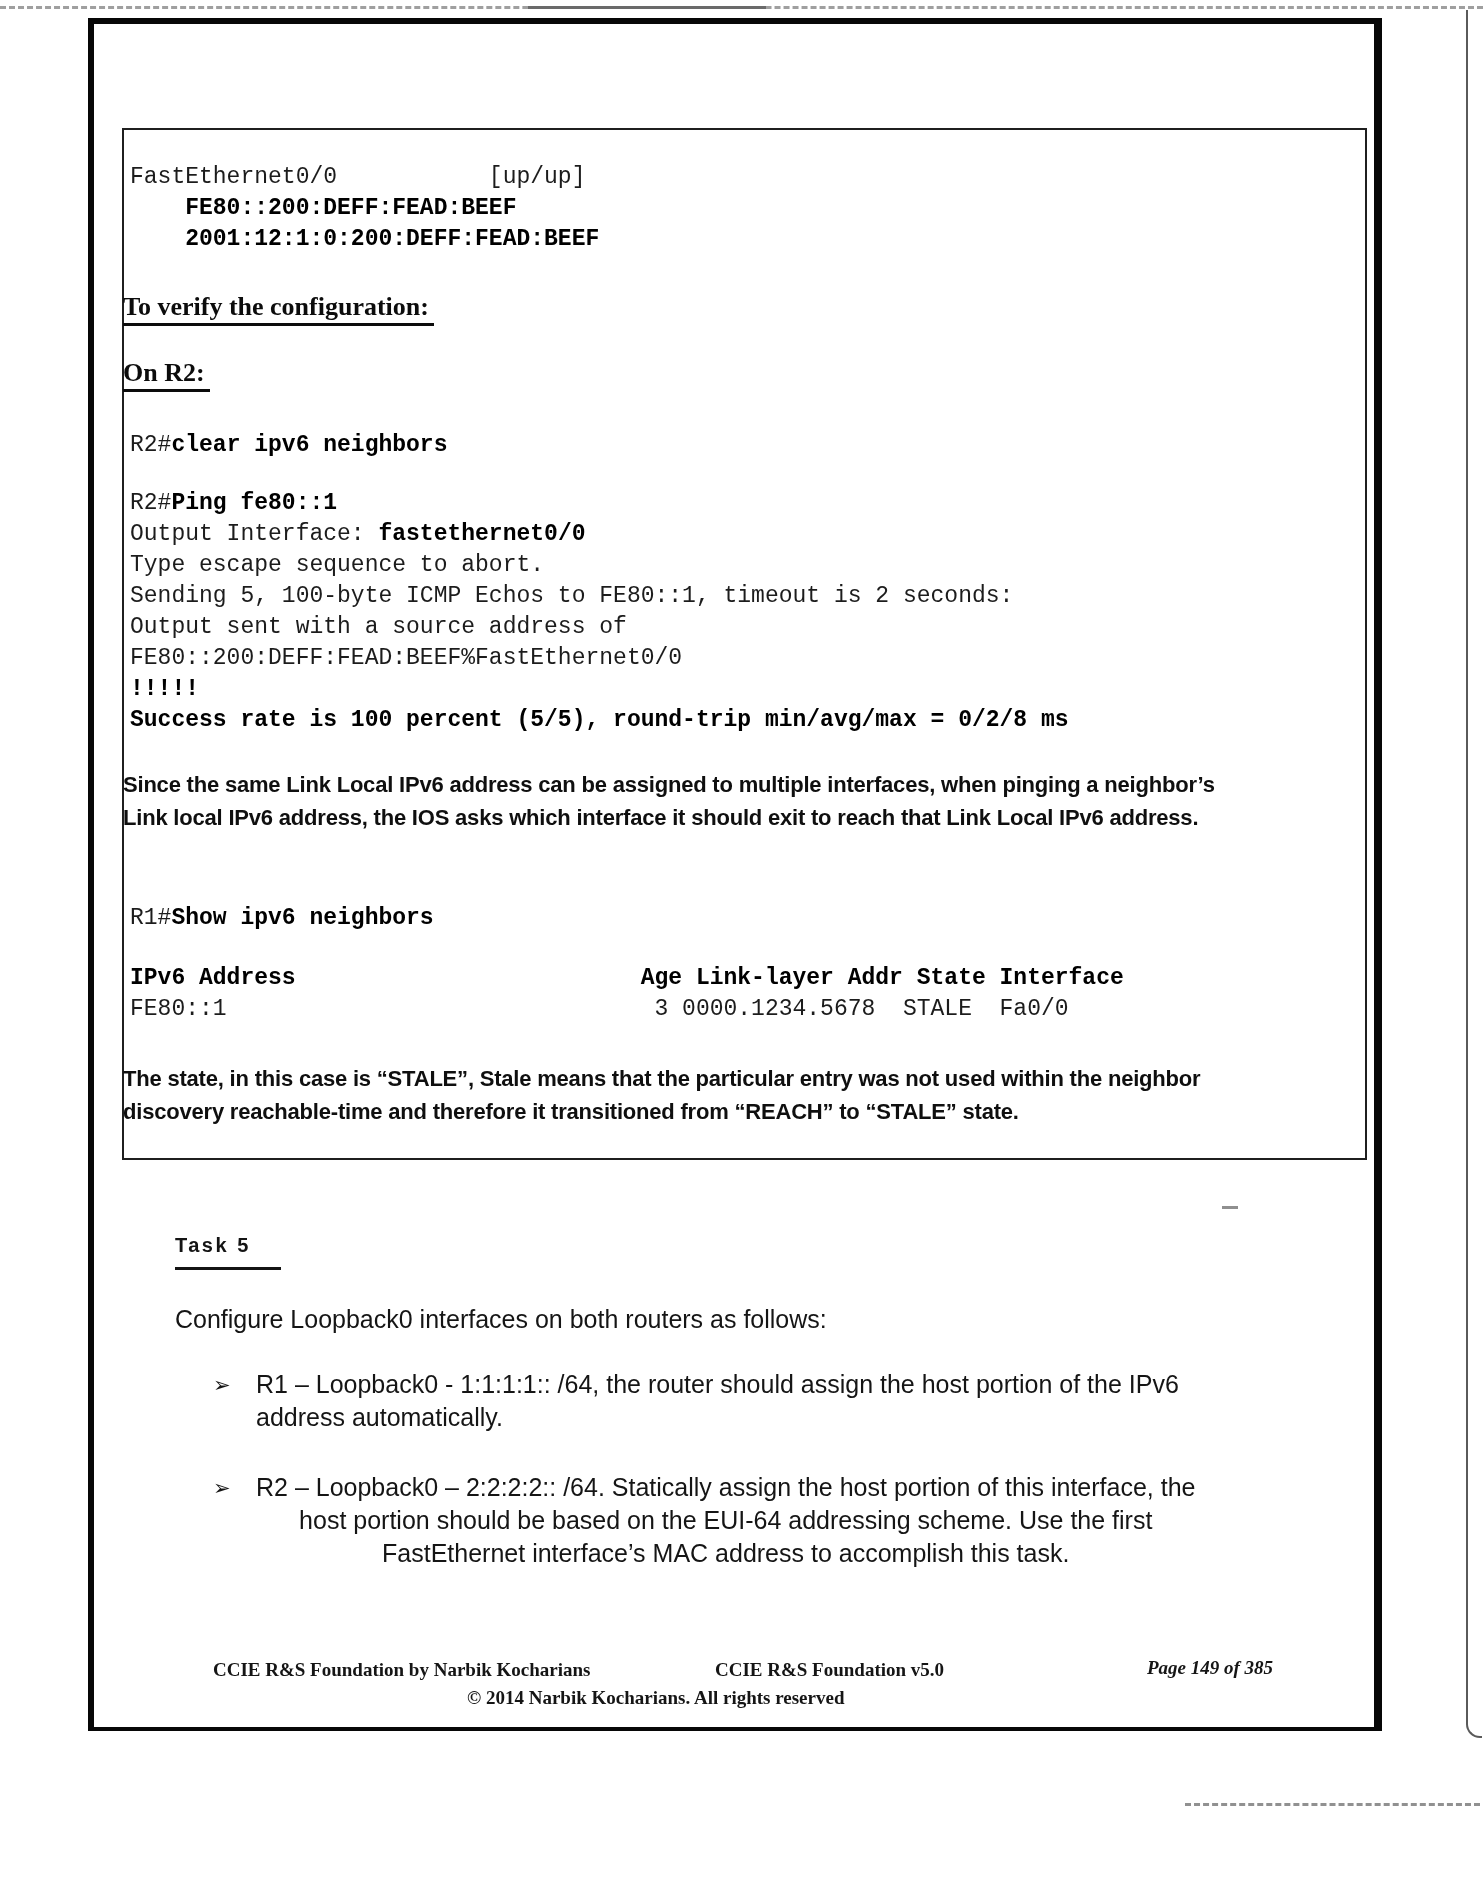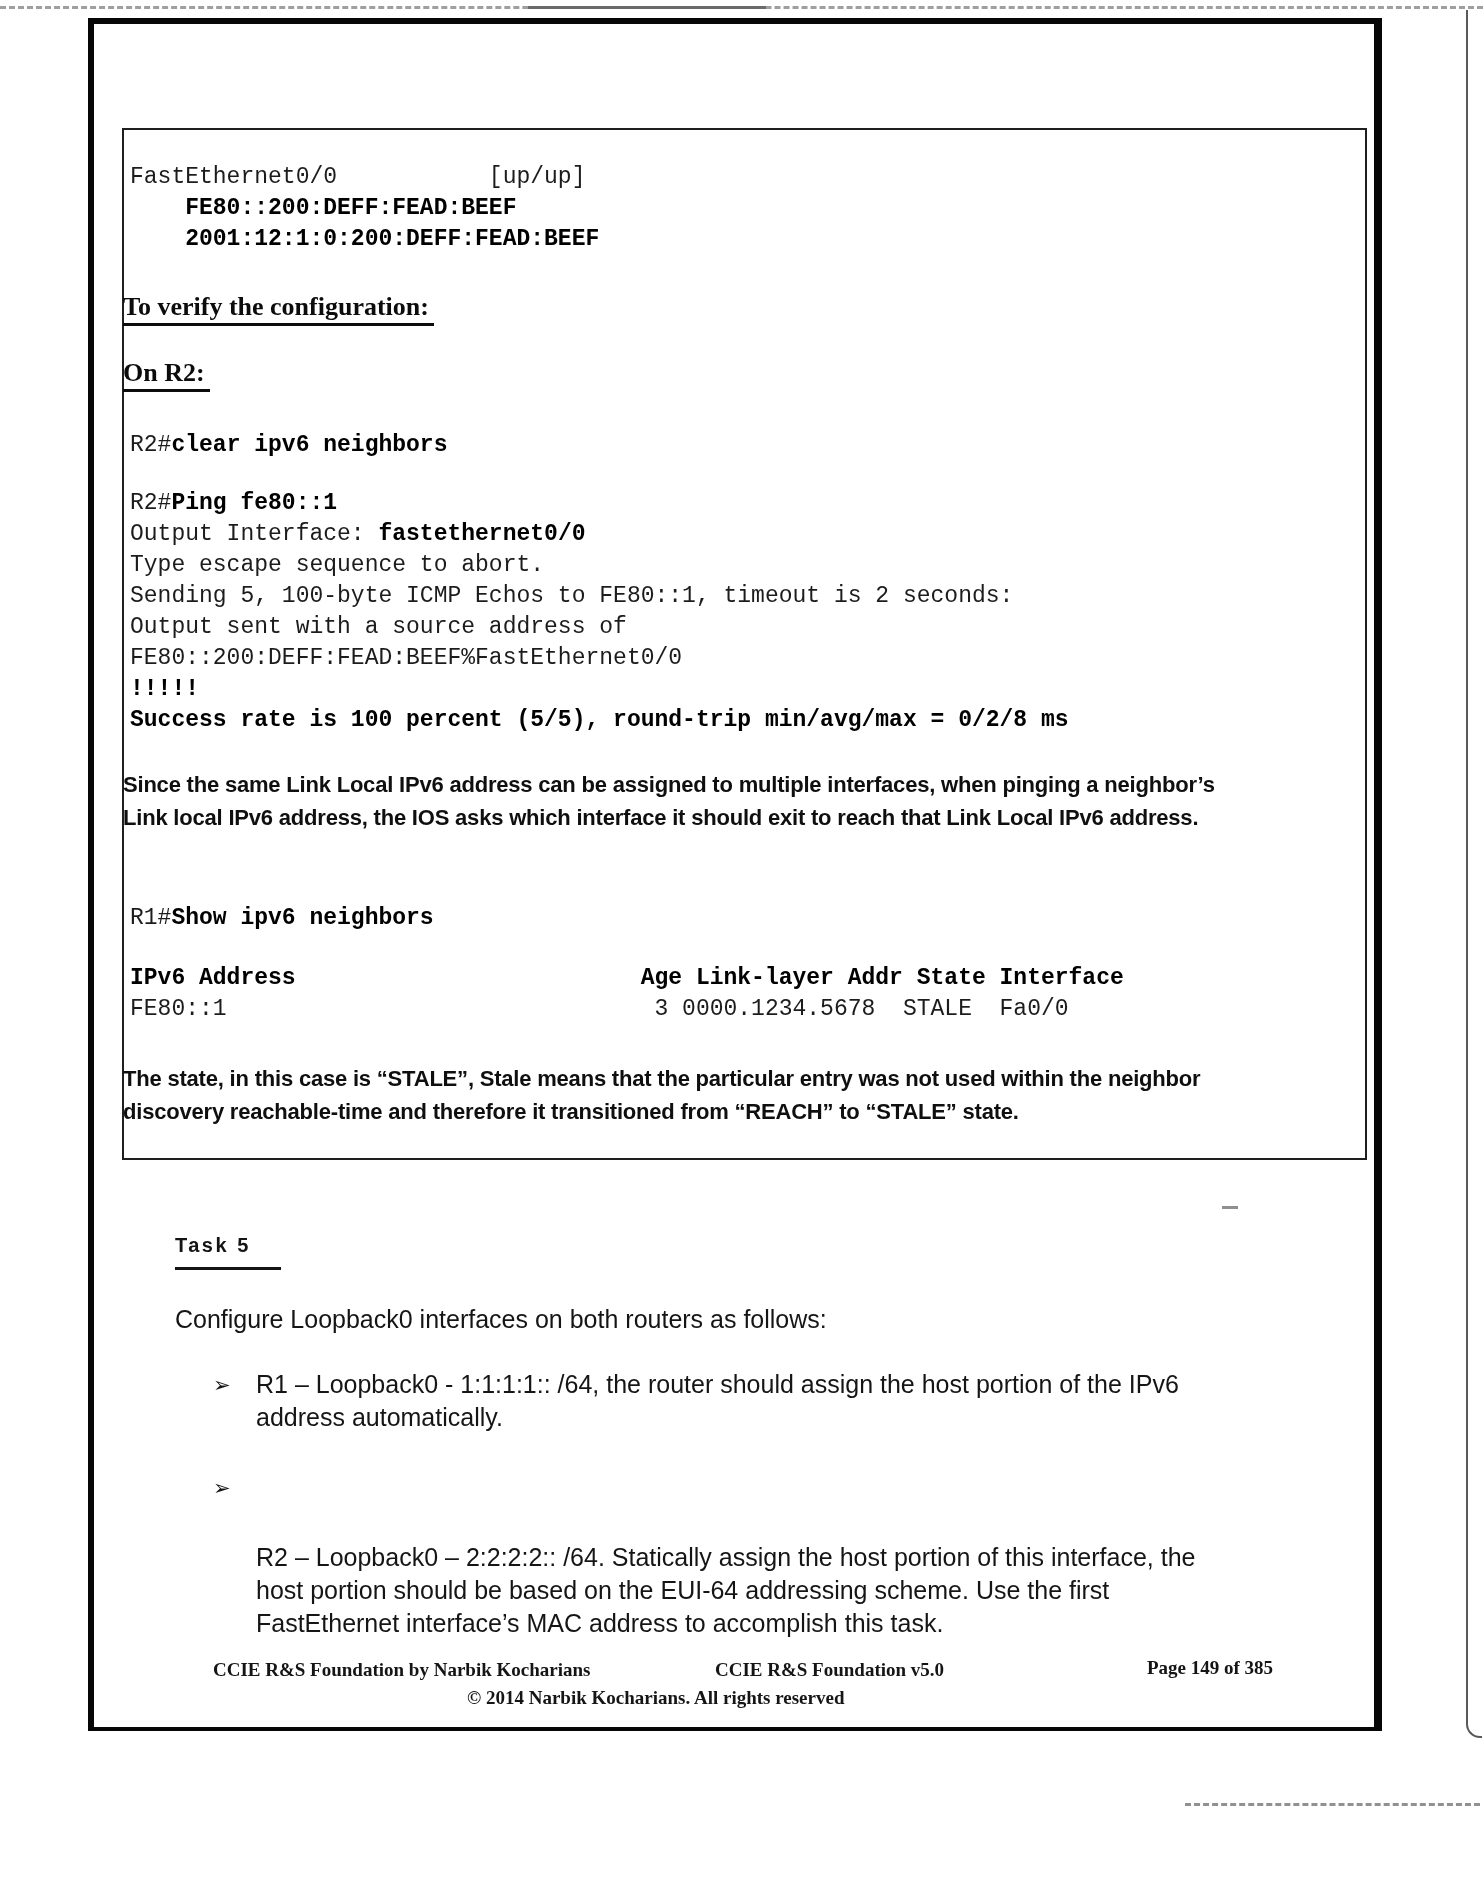--- a/index.html
+++ b/index.html
@@ -36,21 +36,21 @@
   .para div{white-space:nowrap;}
 
   .task-h{font-size:20px;line-height:34px;font-weight:700;letter-spacing:2.5px;color:#141414;}
   .task-h span{display:inline-block;border-bottom:3px solid #141414;padding:0 30px 5px 0;}
 
   .sans-text{font-size:25px;line-height:33px;color:#151515;}
   .sans-text div{white-space:nowrap;}
   .bullet-marker{font-size:21px;line-height:33px;color:#151515;}
 
   .footer-text{font-family:"Liberation Serif","DejaVu Serif",serif;font-weight:700;font-size:19px;line-height:24px;color:#151515;white-space:nowrap;}
-  .italic{}
+  .italic{font-style:italic;}
 </style>
 </head>
 <body>
 
 <div class="artifact" style="left:0;top:6px;width:1483px;height:0;border-top:3px dashed #8f8f8f;opacity:.85;"></div>
 <div class="artifact" style="left:528px;top:6px;width:238px;height:3px;background:#6a6a6a;"></div>
 <div class="artifact" style="left:1466px;top:10px;width:14px;height:1726px;border-left:2px solid #5a5a5a;border-bottom:2px solid #5a5a5a;border-bottom-left-radius:14px;"></div>
 <div class="artifact" style="left:1185px;top:1803px;width:295px;height:0;border-top:3px dashed #7e7e7e;opacity:.85;"></div>
 <div class="artifact" style="left:1222px;top:1206px;width:16px;height:3px;background:#8f8f8f;"></div>
 <div class="artifact" style="left:745px;top:803px;width:5px;height:4px;background:#a8a8a8;border-radius:2px;"></div>
@@ -115,21 +115,21 @@
   <div>Configure Loopback0 interfaces on both routers as follows:</div>
 </div>
 
 <div class="abs bullet-marker" style="left:213px;top:1368px;">➢</div>
 <div class="abs sans-text" style="left:256px;top:1368px;">
     <div>R1 – Loopback0 - 1:1:1:1:: /64, the router should assign the host portion of the IPv6</div>
     <div>address automatically.</div>
   </div>
 
 <div class="abs bullet-marker" style="left:213px;top:1471px;">➢</div>
-<div class="abs sans-text" style="left:256px;top:1541px;">
+<div class="abs sans-text" style="left:256px;top:1471px;text-align:center;">
     <div>R2 – Loopback0 – 2:2:2:2:: /64. Statically assign the host portion of this interface, the</div>
     <div>host portion should be based on the EUI-64 addressing scheme. Use the first</div>
     <div>FastEthernet interface’s MAC address to accomplish this task.</div>
   </div>
 
 <div class="abs footer-text" style="left:213px;top:1658px;">CCIE R&amp;S Foundation by Narbik Kocharians</div>
 <div class="abs footer-text" style="left:715px;top:1658px;">CCIE R&amp;S Foundation v5.0</div>
 <div class="abs footer-text italic" style="left:1147px;top:1656px;">Page 149 of 385</div>
 <div class="abs footer-text" style="left:467px;top:1686px;">© 2014 Narbik Kocharians. All rights reserved</div>
 

